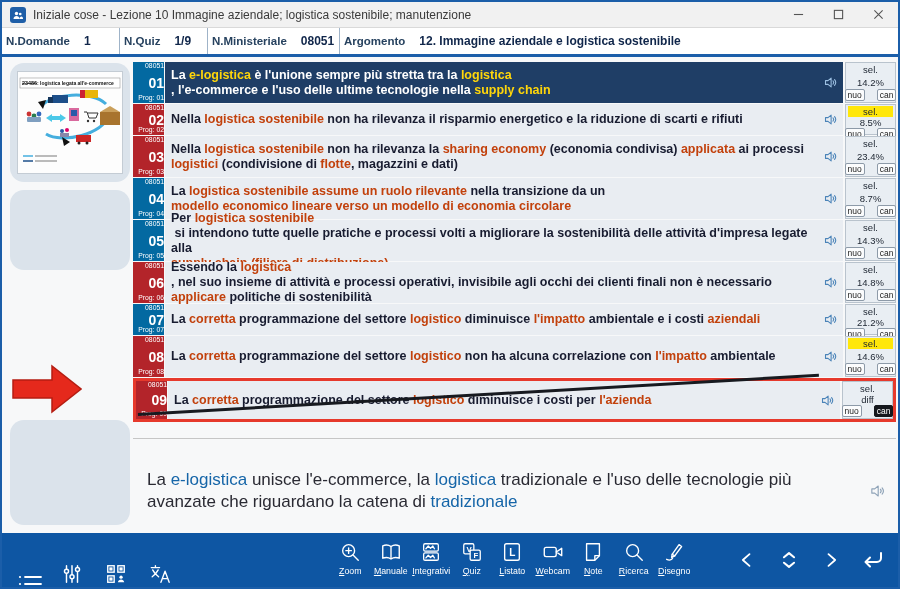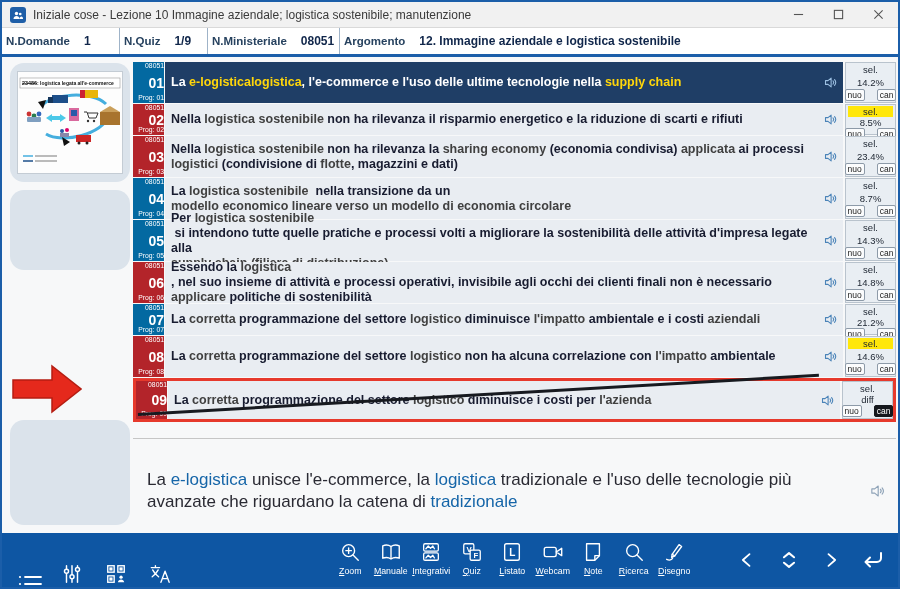--- a/index.html
+++ b/index.html
@@ -32,21 +32,21 @@
   .qlist{display:flex;flex-direction:column;gap:1px;}
   .qrow{display:flex;align-items:stretch;}
   .qrow.h2{height:41px;}.qrow.h1{height:31px;}
   .badge{width:31px;flex:0 0 31px;color:#fff;display:flex;flex-direction:column;align-items:center;justify-content:space-between;padding:1px 0;line-height:1;}
   .badge.g{background:#0369a1;align-items:flex-end;}.badge.r{background:#b3242a;align-items:flex-end;}
   .b-id,.b-prog{font-size:6.8px;}
   .b-num{font-size:14px;font-weight:700;}
   .qbody{flex:1;display:flex;background:#e9edf2;margin-left:1px;position:relative;}
   .qtext{flex:1;padding:2px 6px;font-size:12.5px;font-weight:700;line-height:1.2;display:flex;flex-wrap:wrap;align-content:center;}
   .seg{color:#181c30;white-space:pre-wrap;}
-  .kw{color:#404040;}
+  .kw{color:#c2410c;}
   .selrow .qbody{background:#1f3e66;}
   .selrow .seg{color:#fff;}
   .selrow .kw{color:#ffd60a;}
   .spk{width:26px;display:flex;align-items:center;justify-content:center;color:#4a83b8;flex:0 0 26px;}
   .selrow .spk{color:#9dc0e2;}
   .stat{width:51px;flex:0 0 51px;margin-left:2px;border:1px solid #b9c3cd;background:#e9eef3;display:flex;flex-direction:column;align-items:center;justify-content:space-between;padding:1px 2px;font-size:9.5px;color:#1c2430;}
   .s-sel{width:100%;text-align:center;}
   .s-sel.hl{background:#ffe70a;}
   .s-val{font-size:9.5px;}
   .s-btns{display:flex;gap:12px;}
@@ -185,20 +185,21 @@
         <div class="qrow h2 selrow">
           <div class="badge g">
               <span class="b-id">08051</span>
               <span class="b-num">01</span>
               <span class="b-prog">Prog: 01</span>
             </div>
           <div class="qbody">
               <div class="qtext">
                 <span class="seg">La </span>
                 <span class="seg kw">e-logistica</span>
+                <span class="seg"> è l'unione sempre più stretta tra la </span>
                 <span class="seg kw">logistica</span>
                 <span class="seg">, l'e-commerce e l'uso delle ultime tecnologie nella </span>
                 <span class="seg kw">supply chain</span>
               </div>
             <div class="spk">
                 <svg width="15" height="15" viewBox="0 0 24 24" fill="none" stroke="currentColor" stroke-width="1.7" stroke-linejoin="round">
                   <path d="M4 9v6h4l5 4V5L8 9z"></path>
                   <path d="M16 9.5a3.6 3.6 0 010 5" stroke-linecap="round"></path>
                   <path d="M18.5 7.5a7 7 0 010 9" stroke-linecap="round"></path>
                 </svg>
@@ -286,20 +287,21 @@
           <div class="badge g">
               <span class="b-id">08051</span>
               <span class="b-num">04</span>
               <span class="b-prog">Prog: 04</span>
             </div>
           <div class="qbody">
               <div class="qtext">
                 <span class="seg">La </span>
                 <span class="seg kw">logistica sostenibile</span>
                 <span class="seg"> </span>
+                <span class="seg kw">assume un ruolo rilevante</span>
                 <span class="seg"> nella transizione da un </span>
                 <span class="seg kw">modello economico lineare verso un modello di economia circolare</span>
               </div>
             <div class="spk">
                 <svg width="15" height="15" viewBox="0 0 24 24" fill="none" stroke="currentColor" stroke-width="1.7" stroke-linejoin="round">
                   <path d="M4 9v6h4l5 4V5L8 9z"></path>
                   <path d="M16 9.5a3.6 3.6 0 010 5" stroke-linecap="round"></path>
                   <path d="M18.5 7.5a7 7 0 010 9" stroke-linecap="round"></path>
                 </svg>
               </div>

